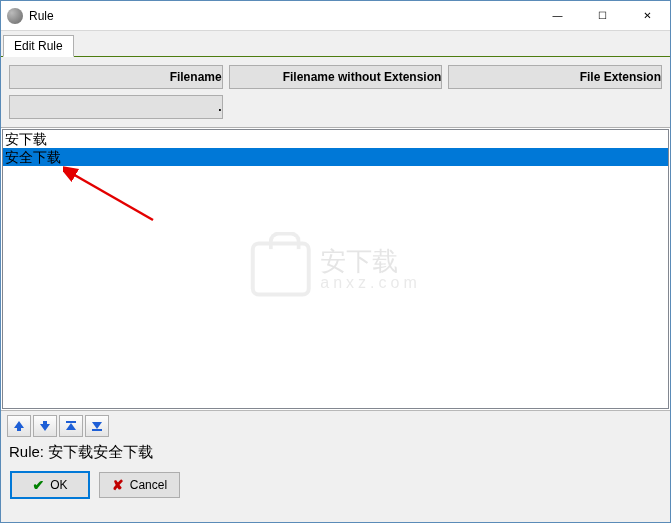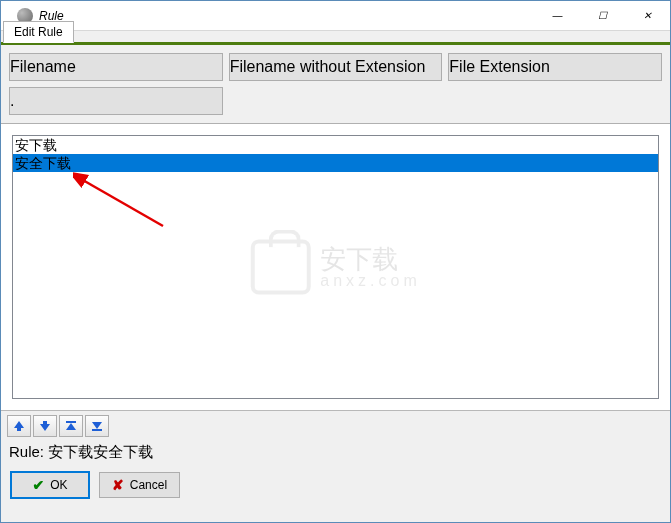--- a/index.html
+++ b/index.html
@@ -12,23 +12,22 @@
     border: 1px solid #5a8bb8;
     display: flex;
     flex-direction: column;
     overflow: hidden;
   }
   .titlebar {
     height: 30px;
     background: #fff;
     display: flex;
     align-items: center;
-    padding-left: 16px;
+    padding-left: 6px;
     border-bottom: 1px solid #d8d8d8;
-    font-style: italic;
   }
   .titlebar-icon {
     width: 16px; height: 16px;
     border-radius: 50%;
     background: radial-gradient(circle at 30% 30%, #bbb, #666);
     margin-right: 6px;
     flex-shrink: 0;
   }
   .titlebar-title { flex: 1; font-size: 12px; }
   .win-controls { display: flex; height: 100%; }
@@ -39,22 +38,22 @@
     font-size: 10px;
     background: #fff;
   }
 
   .tabbar {
     background: #f0f0f0;
     display: flex;
     align-items: flex-end;
     padding-top: 4px;
     padding-left: 2px;
-    border-bottom: 3px solid #4d7c0f;
-    height: 14px;
+    border-bottom: 1px solid #4d7c0f;
+    height: 26px;
   }
   .tab {
     background: #fff;
     border: 1px solid #b0b0b0;
     border-bottom: 1px solid #fff;
     padding: 3px 10px;
     font-size: 12px;
     position: relative;
     top: 1px;
   }
@@ -64,30 +63,31 @@
     padding: 8px;
     display: grid;
     grid-template-columns: repeat(3, 1fr);
     gap: 6px;
     border-bottom: 1px solid #b0b0b0;
   }
   .grid-btn {
     background: #e1e1e1;
     border: 1px solid #adadad;
     padding: 4px 0;
-    text-align: left;
-    font-size: 16px;
+    text-align: right;
+    font-size: 12px;
     cursor: pointer;
+    font-weight: bold;
   }
 
   .list-area {
     flex: 1;
     background: #fff;
     border: 1px solid #828790;
-    margin: 11px;
+    margin: 1px;
     overflow: hidden;
     position: relative;
   }
   .list-item {
     font-size: 14px;
     padding: 0 2px;
     line-height: 18px;
     font-family: SimSun, "Microsoft YaHei", sans-serif;
   }
   .list-item.selected {

